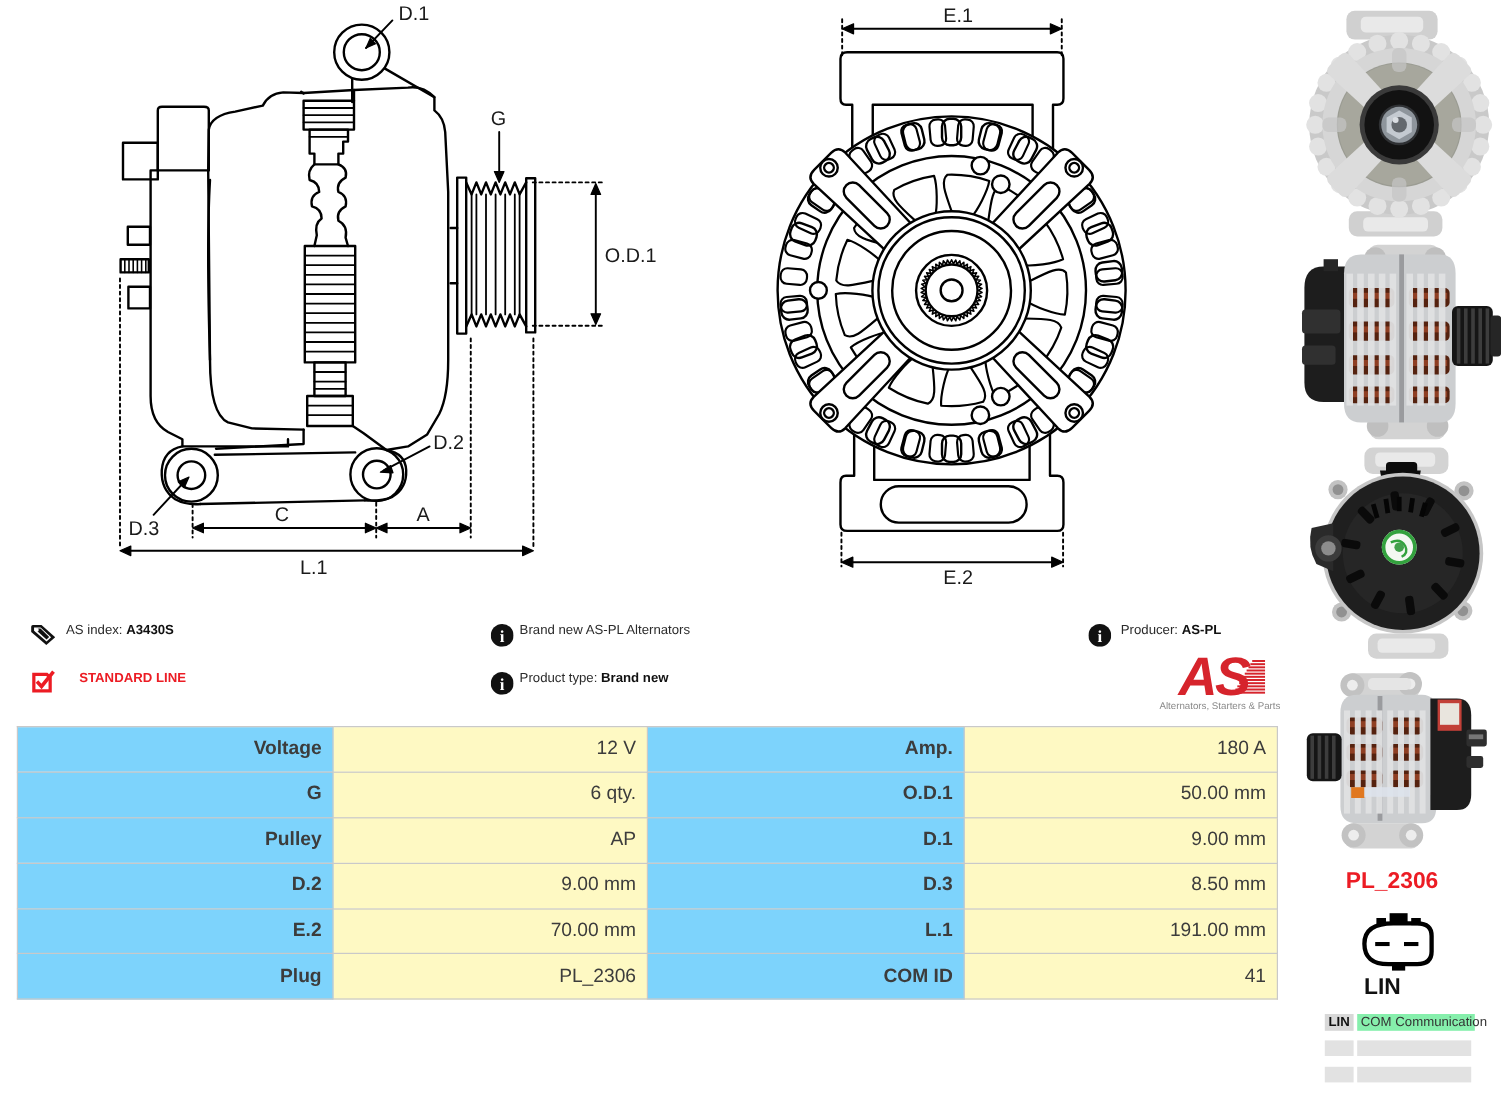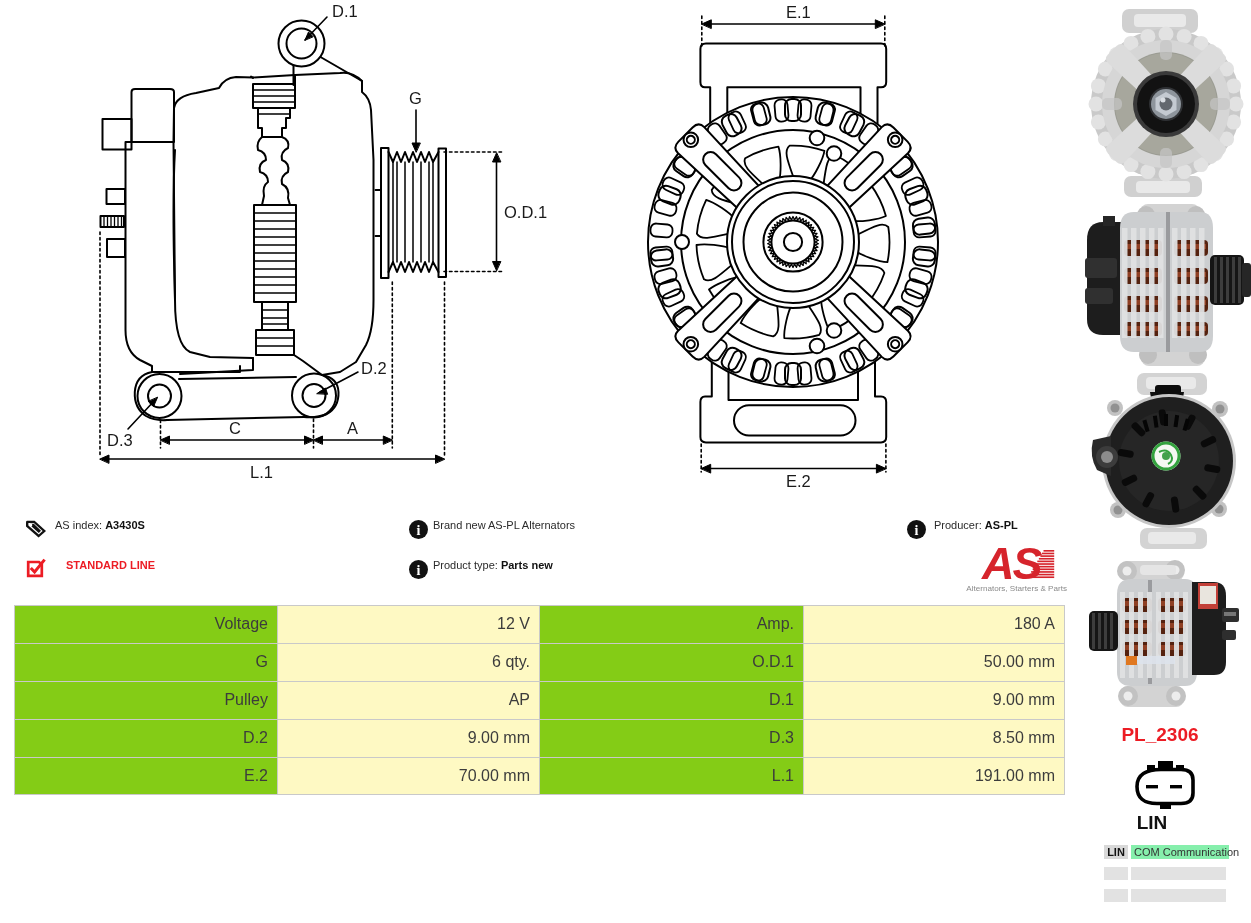--- a/index.html
+++ b/index.html
@@ -5,21 +5,21 @@
 html,body{margin:0;padding:0;background:#fff;}
 #page{position:relative;width:1251px;height:923px;background:#fff;overflow:hidden;
   font-family:"Liberation Sans",sans-serif;}
 .abs{position:absolute;}
 .hline{font-size:11px;color:#2b2b2b;white-space:nowrap;}
 .hline b{font-weight:bold;color:#111;}
 .red{color:#ec1c24;font-weight:bold;}
 #spectab{position:absolute;left:14px;top:605px;border-collapse:collapse;table-layout:fixed;}
 #spectab td{border:1px solid #c9c9c9;font-size:16px;color:#3c3c3c;
   text-align:right;padding:0 9px 0 0;height:36.9px;}
-#spectab td.l{background:#84cc16;}
+#spectab td.l{background:#7dd3fc;font-weight:bold;}
 #spectab td.v{background:#fef9c3;}
 </style>
 </head>
 <body>
 <div id="page">
 
   <svg class="abs" style="left:25px;top:520px" width="22" height="18" viewBox="0 0 22 18">
     <path d="M1 2.2 Q1 0.8 2.4 0.8 L9.6 0.8 L21 11 L13.6 17.6 L1 6.6 Z" fill="#111"></path>
     <path d="M3.4 3 L8.8 3 L17.6 11 L13.8 14.6 L3.4 5.6 Z" fill="#fff"></path>
     <path d="M5.2 3.8 L8.8 3.8 L16 10.8 L13.8 13 L5.2 5.2 Z" fill="#111"></path>
@@ -42,21 +42,21 @@
   <svg class="abs" style="left:26px;top:558px" width="21" height="20" viewBox="0 0 21 20">
     <path d="M2.2 4 H13 L15.8 6.6 V17.8 H2.2 Z" fill="none" stroke="#ec1c24" stroke-width="2.7"></path>
     <path d="M4.8 10 L8.6 14 L18.6 1.6" fill="none" stroke="#ec1c24" stroke-width="3"></path>
   </svg>
   <div class="abs hline red" style="left:66px;top:559px">STANDARD LINE</div>
 
   <svg class="abs" style="left:409px;top:560px" width="19" height="19" viewBox="0 0 19 19">
     <circle cx="9.5" cy="9.5" r="9.5" fill="#111"></circle>
     <text x="9.5" y="14.6" font-size="14" font-weight="bold" fill="#fff" text-anchor="middle" font-family="Liberation Serif,serif">i</text>
   </svg>
-  <div class="abs hline" style="left:433px;top:559px">Product type: <b>Parts new</b></div>
+  <div class="abs hline" style="left:433px;top:559px">Product type: <b>Brand new</b></div>
 
   <svg class="abs" style="left:955px;top:542px" width="117" height="52" viewBox="0 0 117 52">
     <g fill="#d6242c">
       <text x="27" y="37" font-family="Liberation Sans,sans-serif" font-weight="bold" font-style="italic" font-size="45" letter-spacing="-2">AS</text>
       <rect x="88.50" y="8.00" width="10.70" height="1.65"></rect>
       <rect x="86.95" y="10.64" width="12.25" height="1.65"></rect>
       <rect x="85.40" y="13.28" width="13.80" height="1.65"></rect>
       <rect x="83.85" y="15.92" width="15.35" height="1.65"></rect>
       <rect x="82.30" y="18.56" width="16.90" height="1.65"></rect>
       <rect x="80.75" y="21.20" width="18.45" height="1.65"></rect>
@@ -99,20 +99,26 @@
           <td class="l">D.2</td>
           <td class="v">9.00 mm</td>
           <td class="l">D.3</td>
           <td class="v">8.50 mm</td>
         </tr>
     <tr>
           <td class="l">E.2</td>
           <td class="v">70.00 mm</td>
           <td class="l">L.1</td>
           <td class="v">191.00 mm</td>
+        </tr>
+    <tr>
+          <td class="l">Plug</td>
+          <td class="v">PL_2306</td>
+          <td class="l">COM ID</td>
+          <td class="v">41</td>
         </tr>
   </tbody>
     </table>
 
   <div class="abs red" style="left:1095px;top:724px;width:130px;text-align:center;font-size:19px;">PL_2306</div>
 
   <svg class="abs" style="left:1133px;top:760px" width="64" height="49" viewBox="0 0 64 49">
     <path d="M28 9.5 L48 9.5 Q60 9.5 60 20 L60 33 Q60 43.5 48 43.5 L24 43.5 Q4 43.5 4 26.5 Q4 9.5 28 9.5 Z" fill="none" stroke="#000" stroke-width="3.6"></path>
     <rect x="25" y="1" width="15" height="8" fill="#000"></rect>
     <rect x="14" y="5" width="8" height="6" fill="#000"></rect>

